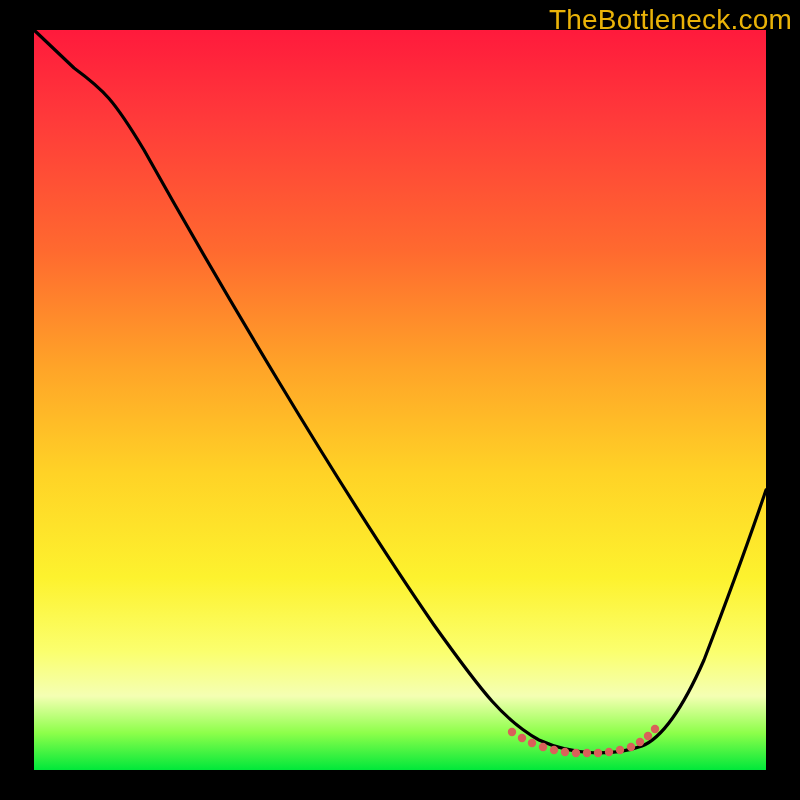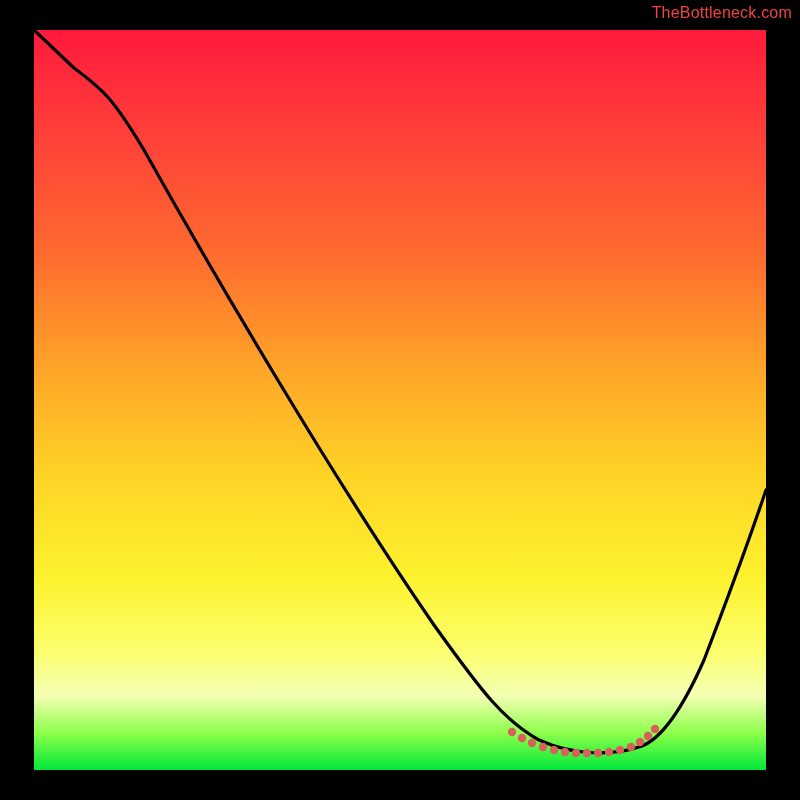--- a/index.html
+++ b/index.html
@@ -43,22 +43,22 @@
     left: 0;
     top: 0;
     width: 732px;
     height: 740px;
     overflow: visible;
   }
   .watermark {
     position: absolute;
     top: 4px;
     right: 8px;
-    color: #ef4444;
-    font-size: 16px;
+    color: #eab308;
+    font-size: 28px;
     letter-spacing: 0.2px;
     font-weight: 500;
     user-select: none;
   }
 </style>
 </head>
 <body>
 
 <div class="frame">
 

